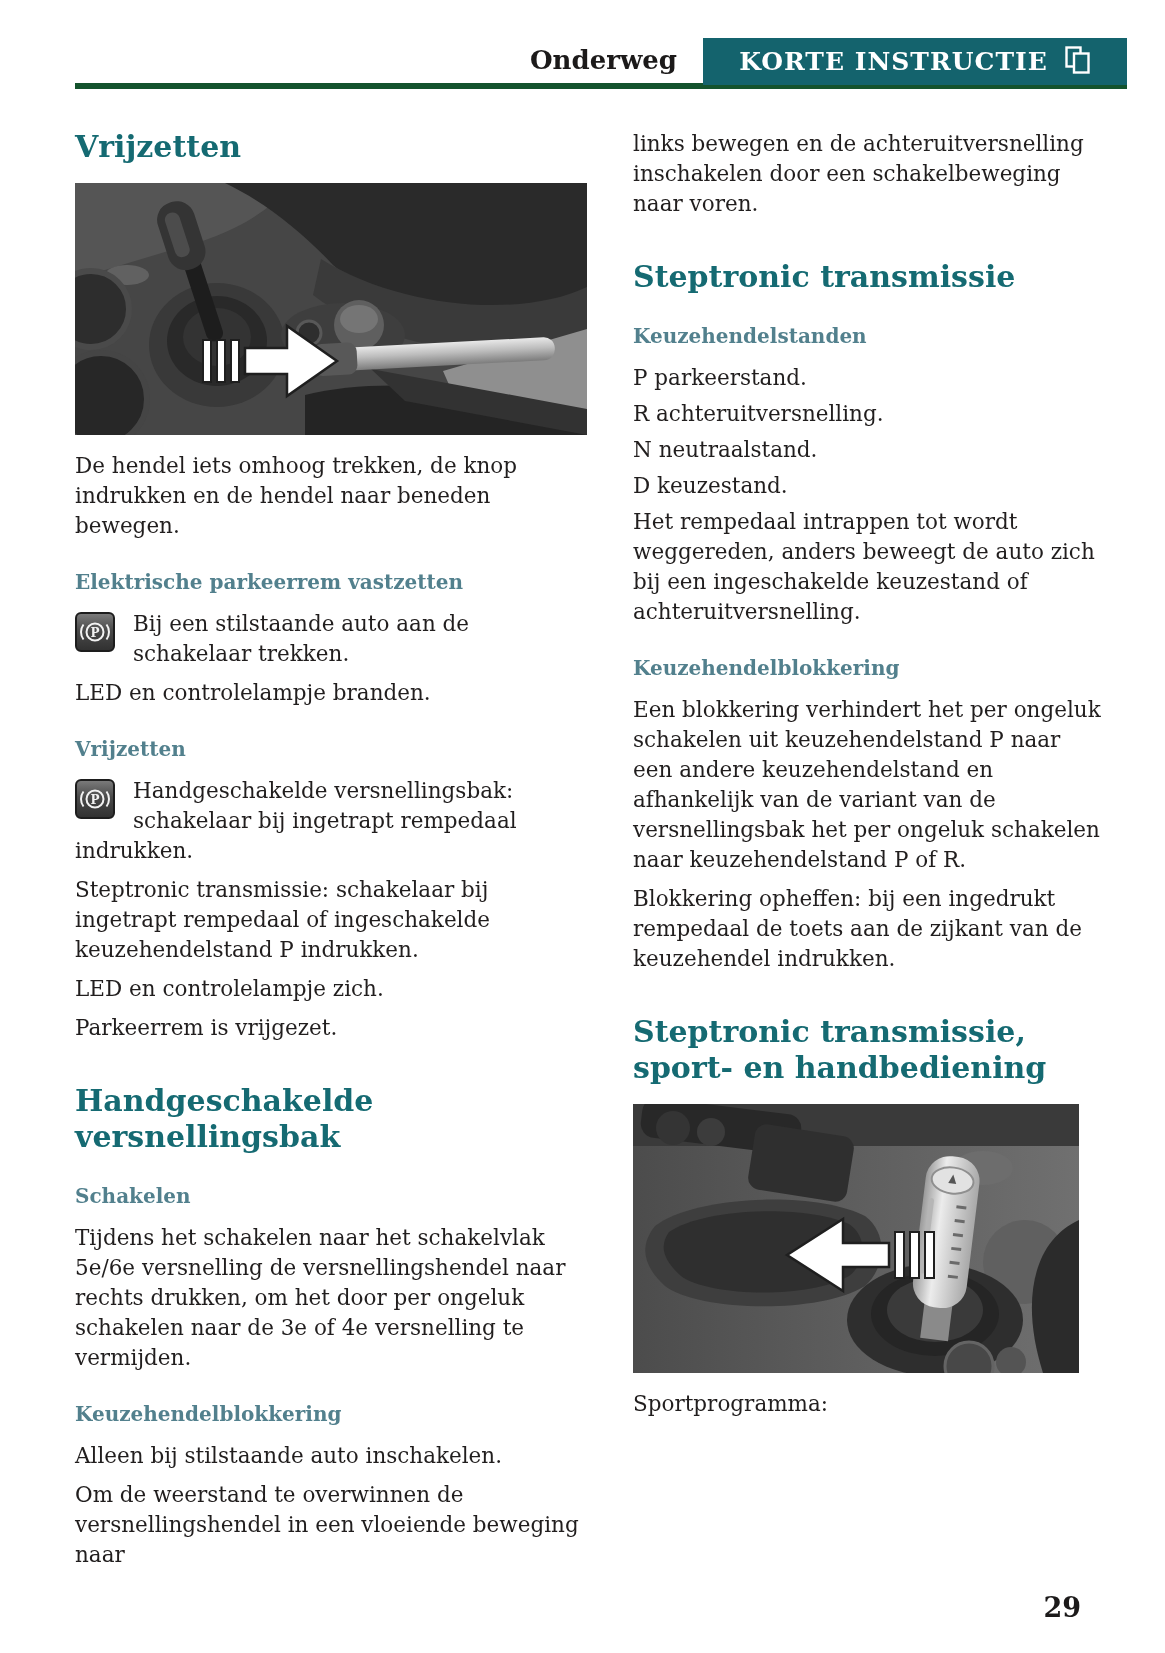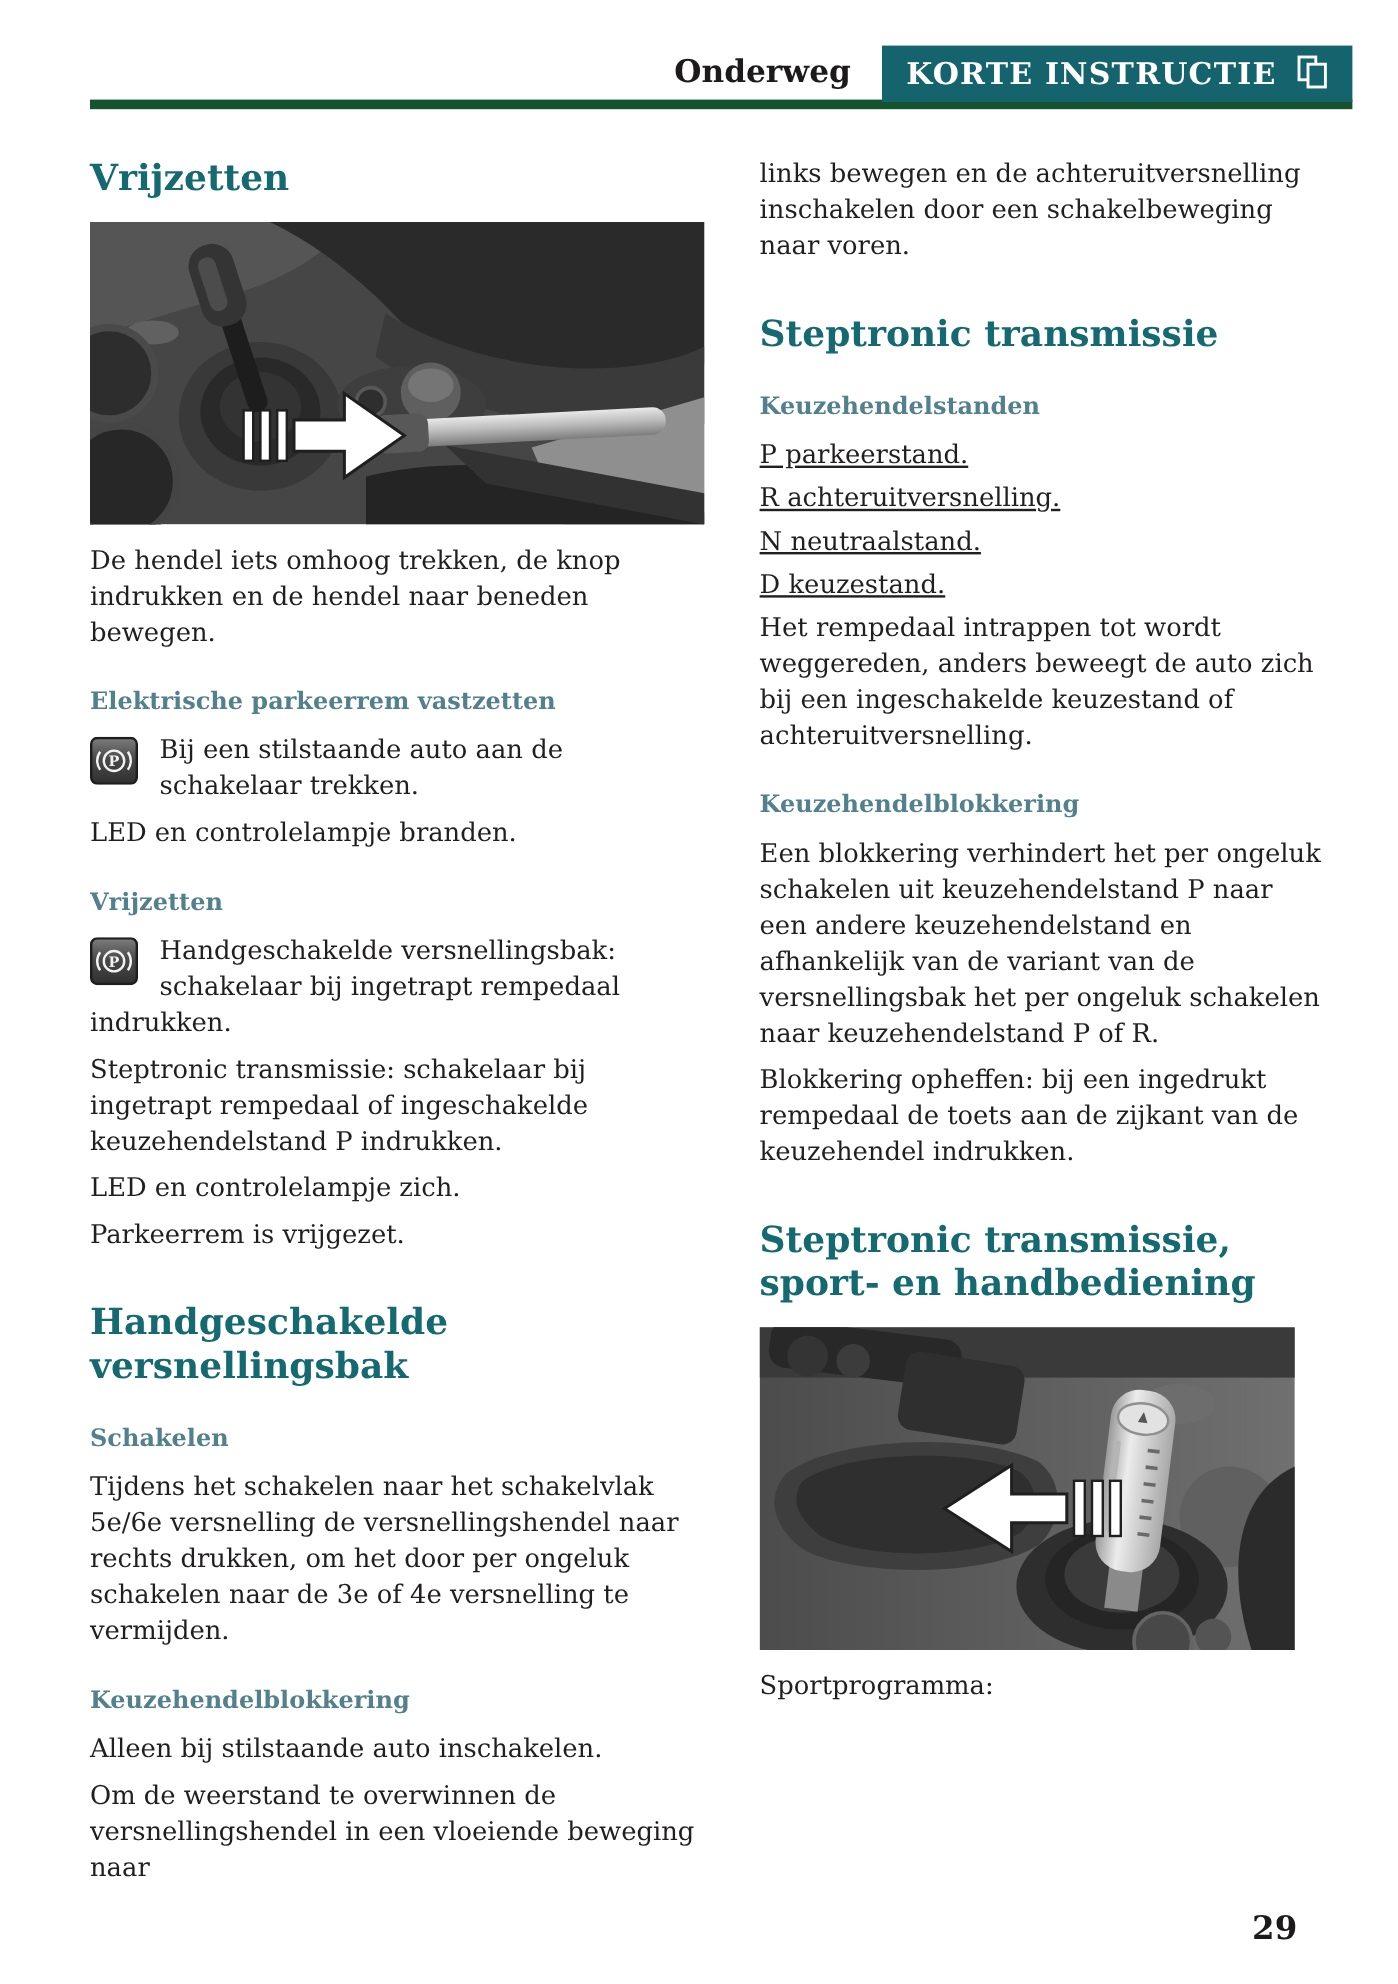--- a/index.html
+++ b/index.html
@@ -8,27 +8,27 @@
     width: 1165px; height: 1653px;
     background: #ffffff;
     font-family: "DejaVu Serif", "Liberation Serif", serif;
     color: #211e1e;
     position: relative;
     overflow: hidden;
   }
   .page { padding: 38px 38px 0 75px; }
 
   
-  .header { display: flex; align-items: flex-end; border-bottom: 8px solid #14532d; }
+  .header { display: flex; align-items: flex-end; border-bottom: 6px solid #14532d; }
   .tab-label {
     margin-left: auto; font-weight: bold; font-size: 26px;
     padding: 0 26px 8px 0; color: #1c1a1a; white-space: nowrap;
   }
   .badge {
-    width: 392px; height: 47px; background: #14636d; flex: none;
+    width: 424px; height: 47px; background: #14636d; flex: none;
     display: flex; align-items: center; justify-content: center; gap: 16px;
     margin-bottom: -2px;
   }
   .badge-label {
     color: #ffffff; font-weight: bold; font-size: 25px; letter-spacing: 1px; white-space: nowrap;
   }
 
   
   .columns { display: flex; gap: 46px; padding-right: 34px; margin-top: 40px; }
   .col-left  { width: 512px; flex: none; }
@@ -37,21 +37,21 @@
   h1.section {
     font-size: 30px; line-height: 36px; color: #156a72;
     font-weight: bold; margin: 40px 0 18px;
   }
   h1.section.first { margin-top: 0; }
   h2.sub {
     font-size: 20px; line-height: 30px; color: #52808d;
     font-weight: bold; margin: 26px 0 12px;
   }
   p.body { font-size: 21.5px; line-height: 30px; margin: 0 0 9px; }
-  p.tight { margin-bottom: 6px; text-decoration: underline; }
+  p.tight { margin-bottom: 6px; }
 
   .photo { margin: 4px 0 16px; font-size: 0; }
   .photo svg { display: block; }
 
   .pbtn { float: left; width: 40px; height: 40px; margin: 3px 18px 2px 0; }
   .clear { clear: both; }
 
   .pageno {
     position: absolute; right: 84px; bottom: 30px;
     font-size: 27px; font-weight: bold; color: #1c1a1a;

